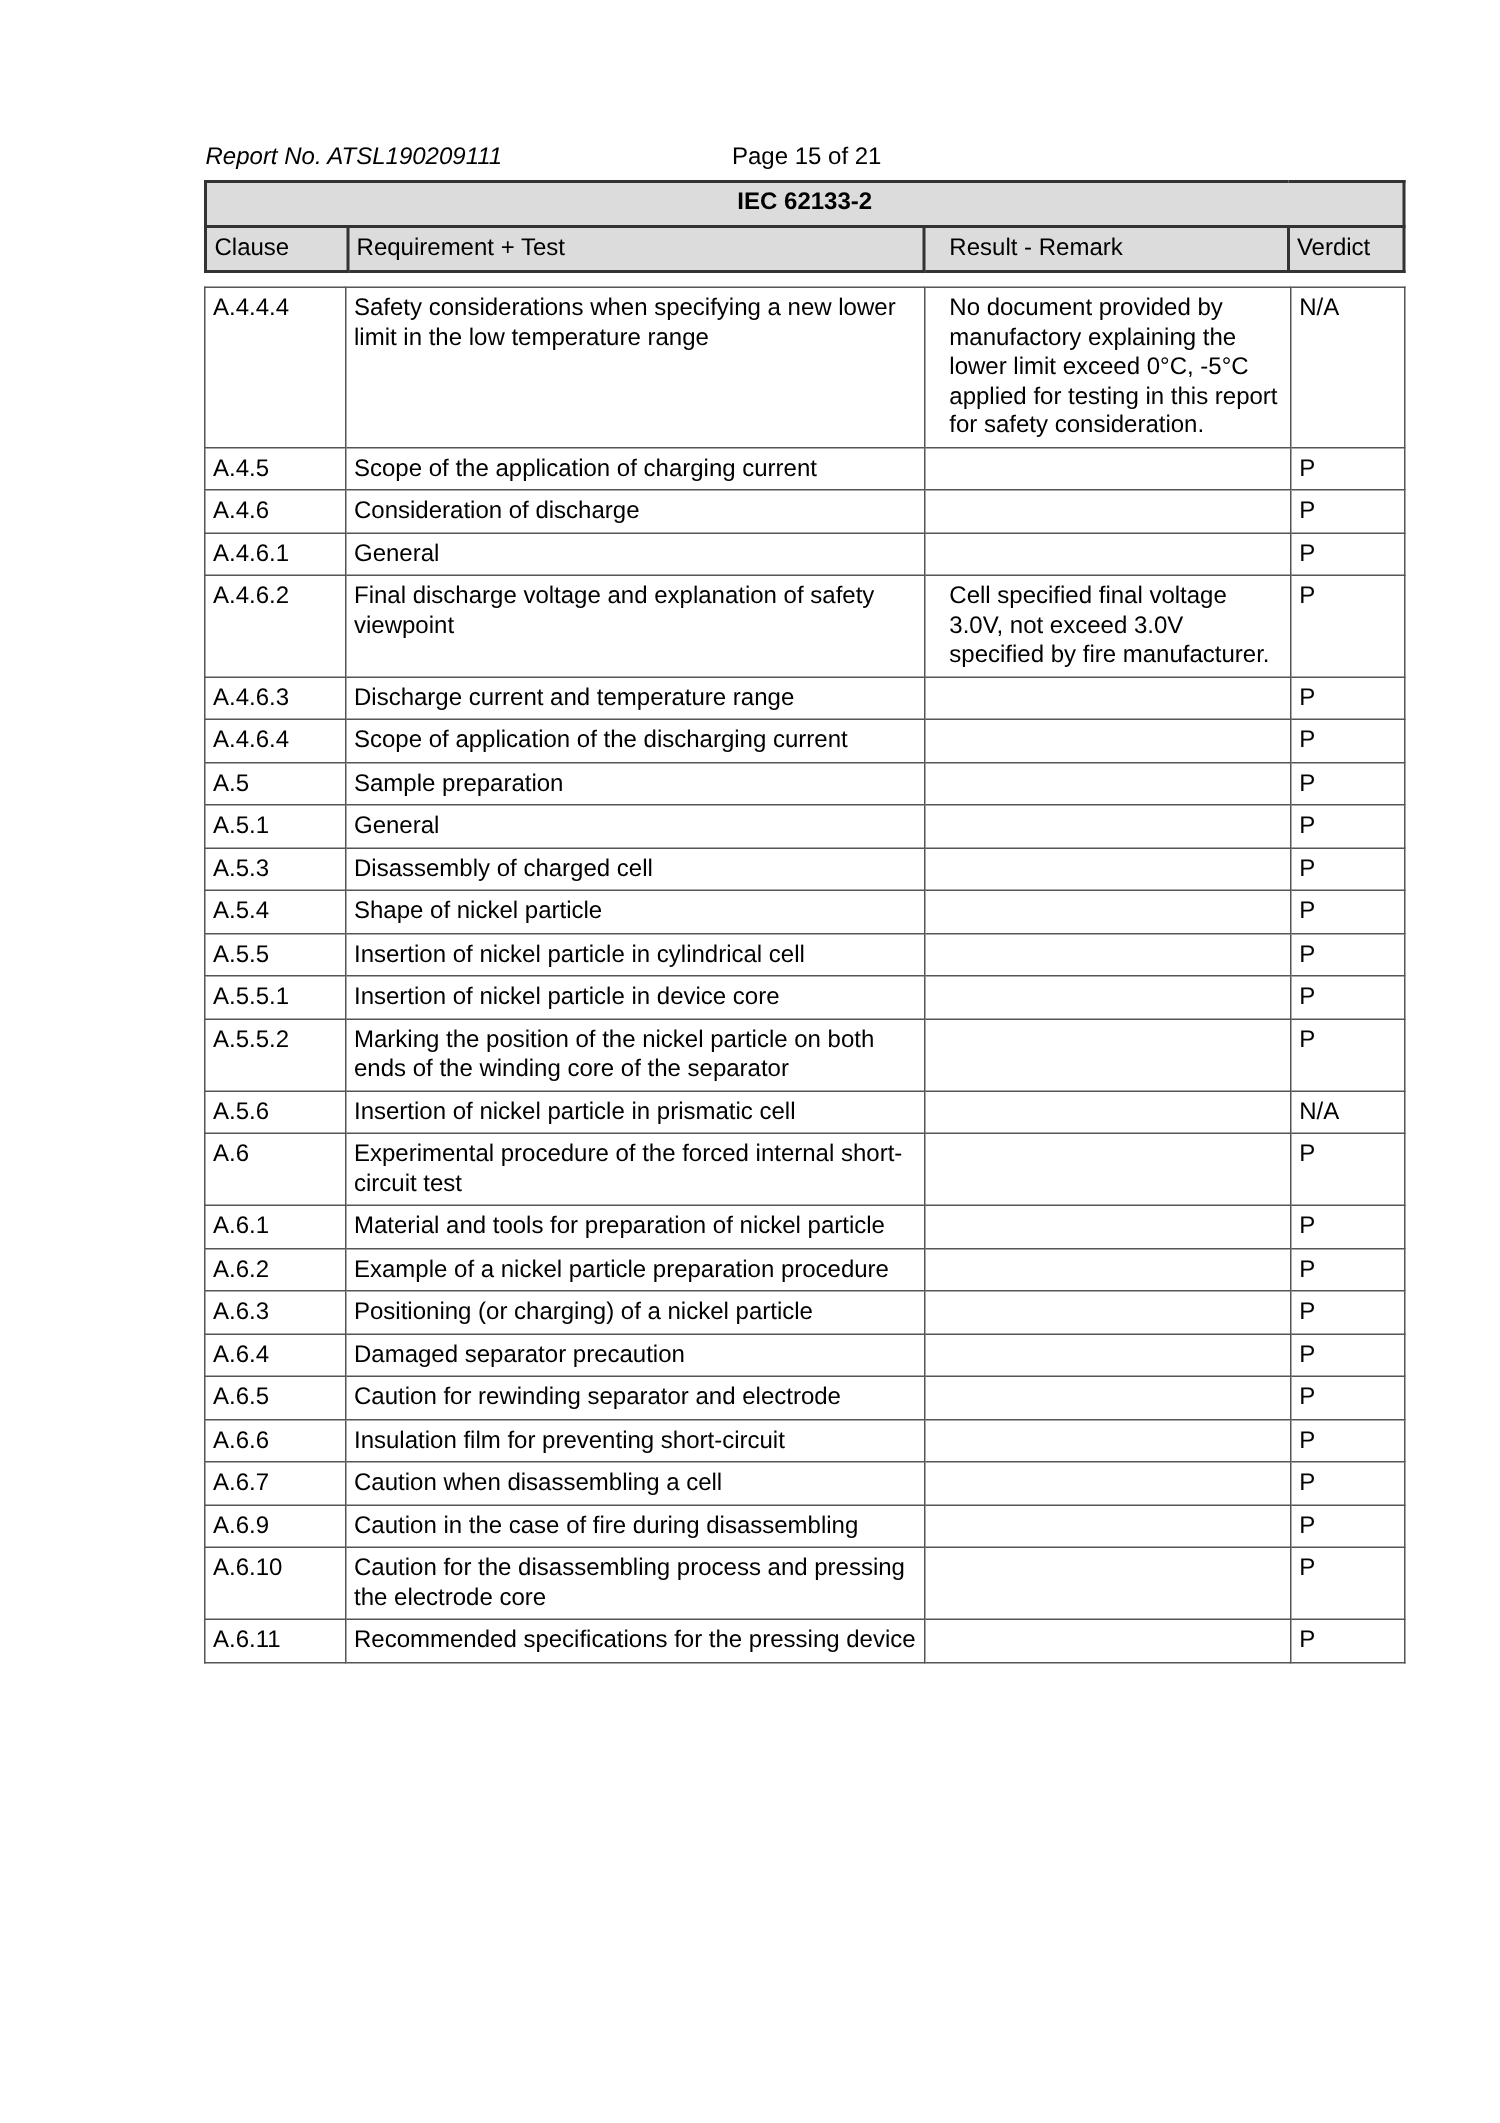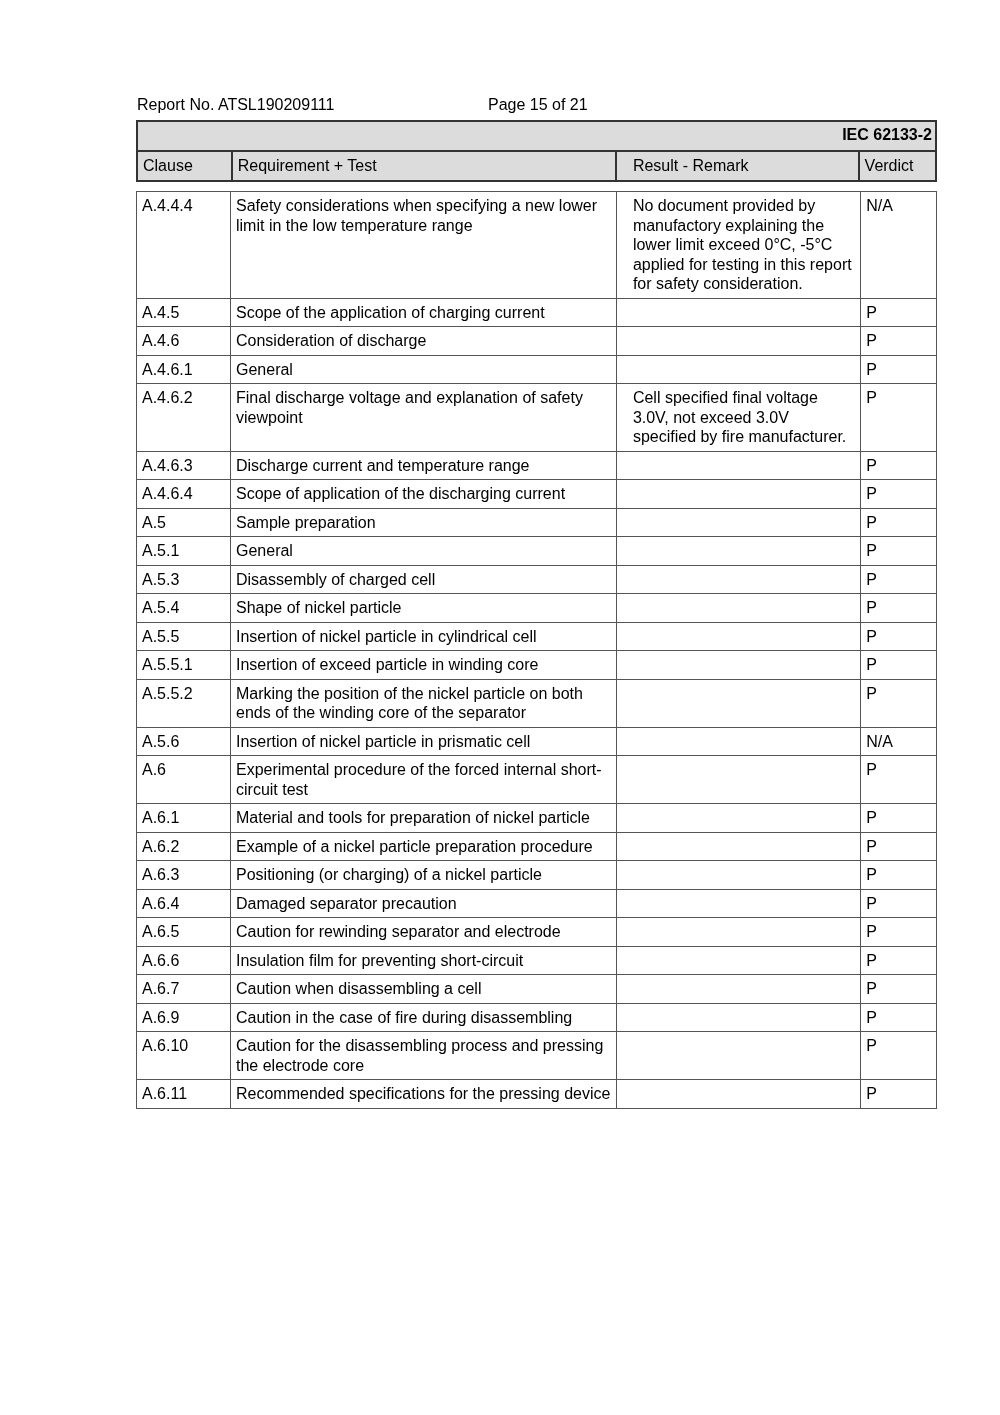--- a/index.html
+++ b/index.html
@@ -1,24 +1,24 @@
 <!DOCTYPE html>
 <html><head>
 <meta charset="utf-8">
 <style>
   html,body{margin:0;padding:0;background:#fff;}
   body{width:1000px;height:1415px;position:relative;font-family:"Liberation Sans",sans-serif;color:#000;overflow:hidden;}
   .hdr{position:absolute;top:96px;font-size:16px;}
-  #rep{left:137px;}
+  #rep{left:137px;font-style:italic;}
   #pg{left:488px;}
   table{border-collapse:collapse;position:absolute;left:136px;width:801px;font-size:16px;}
   td{border:1px solid #555;vertical-align:top;padding:4px 5px 4px 5px;line-height:19.5px;}
   #t1{top:120px;}
   #t1 td{background:#dcdcdc;border:2px solid #333;}
-  .title{text-align:right;font-weight:bold;height:22px;padding:3px;}
+  .title{text-align:center;font-weight:bold;height:22px;padding:3px;}
   #t2{top:191px;}
   .c1{width:84px;}.c2{width:383px;}.c3{width:226px;padding-left:16px;}.c4{width:66px;text-align:left;margin-top:44px;}
   .b{font-weight:normal;}
 </style>
 </head>
 <body>
 
 <div class="hdr" id="rep">Report No. ATSL190209111</div>
 <div class="hdr" id="pg">Page 15 of 21</div>
 
@@ -105,21 +105,21 @@
         <td class="c4">P</td>
       </tr>
       <tr>
         <td class="c1">A.5.5</td>
         <td class="c2">Insertion of nickel particle in cylindrical cell</td>
         <td class="c3"></td>
         <td class="c4">P</td>
       </tr>
       <tr>
         <td class="c1">A.5.5.1</td>
-        <td class="c2">Insertion of exceed particle in winding core</td>
+        <td class="c2">Insertion of nickel particle in device core</td>
         <td class="c3"></td>
         <td class="c4">P</td>
       </tr>
       <tr>
         <td class="c1">A.5.5.2</td>
         <td class="c2">Marking the position of the nickel particle on both ends of the winding core of the separator</td>
         <td class="c3"></td>
         <td class="c4">P</td>
       </tr>
       <tr>

